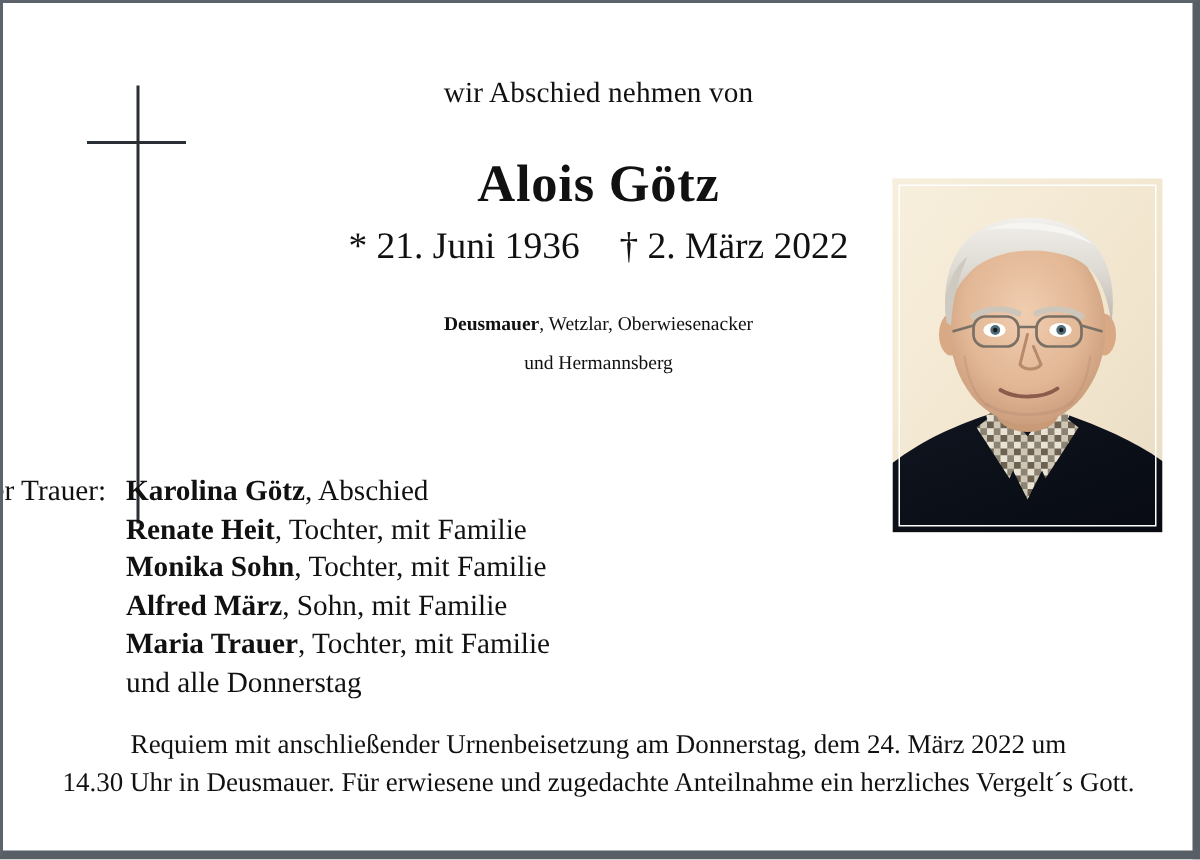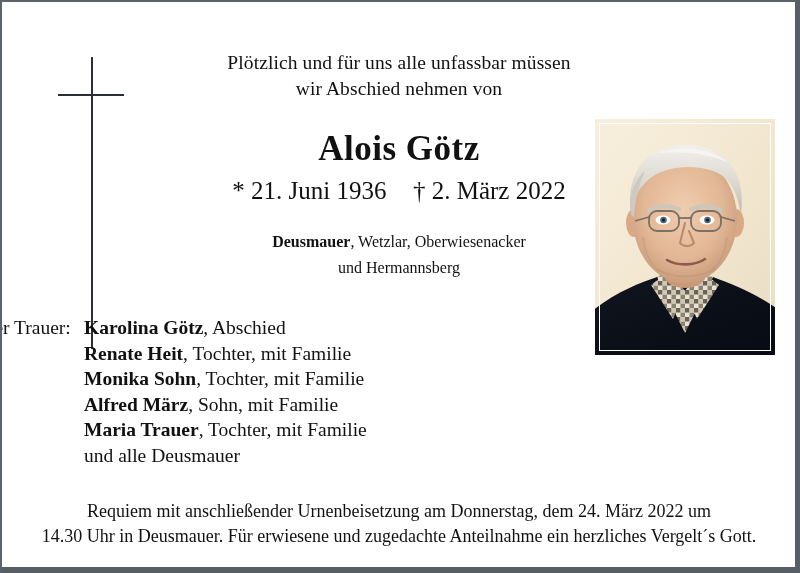--- a/index.html
+++ b/index.html
@@ -84,21 +84,21 @@
     margin: 0;
     padding-top: 7px;
     font-size: 25px;
     line-height: 24px;
   }
   .dates .sep { display: inline-block; width: 14px; }
 
   .places {
     margin: 0;
     padding-top: 26px;
-    font-size: 16px;
+    font-size: 13px;
     line-height: 26px;
   }
   .places .line { display: block; }
   .places b { font-weight: bold; }
 
   
   .mourners {
     position: absolute;
     left: 0;
     top: 313px;
@@ -122,21 +122,21 @@
     text-align: left;
   }
   .mourner-name { font-weight: bold; margin-top: 15px; }
   .mourner-rel { font-weight: normal; }
   .mourner-row.closing .mourner-name { font-weight: normal; }
 
   
   .footer {
     position: absolute;
     left: 0;
-    top: 497px;
+    top: 482px;
     width: 794px;
     text-align: center;
     font-size: 18px;
     line-height: 25px;
   }
   .footer .line { display: block; }
 
   
   .photo-frame {
     position: absolute;
@@ -171,21 +171,20 @@
 <div id="obituary-page">
 
   <div class="cross">
     <div class="bar-v"></div>
     <div class="bar-h"></div>
   </div>
 
   <div class="content">
 
     <p class="intro">
-      <span class="line">Plötzlich und für uns alle unfassbar müssen</span>
       <span class="line">wir Abschied nehmen von</span>
     </p>
 
     <h1 class="name">Alois Götz</h1>
 
     <p class="dates">
       <span>*</span>
       <span>21. Juni 1936</span>
       <span class="sep"></span>
       <span>†</span>
@@ -216,21 +215,21 @@
 
       <span class="mourner-row">
         <span class="mourner-label"></span><span class="mourner-name">Alfred März</span><span class="mourner-rel">, Sohn, mit Familie</span>
       </span>
 
       <span class="mourner-row">
         <span class="mourner-label"></span><span class="mourner-name">Maria Trauer</span><span class="mourner-rel">, Tochter, mit Familie</span>
       </span>
 
       <span class="mourner-row closing">
-        <span class="mourner-label"></span><span class="mourner-name">und alle Deusmauer</span>
+        <span class="mourner-label"></span><span class="mourner-name">und alle Donnerstag</span>
       </span>
 
     </div>
   </div>
 
   <div class="footer">
     <span class="line">Requiem mit anschließender Urnenbeisetzung am Donnerstag, dem 24. März 2022 um</span>
     <span class="line">14.30 Uhr in Deusmauer. Für erwiesene und zugedachte Anteilnahme ein herzliches Vergelt´s Gott.</span>
   </div>
 

